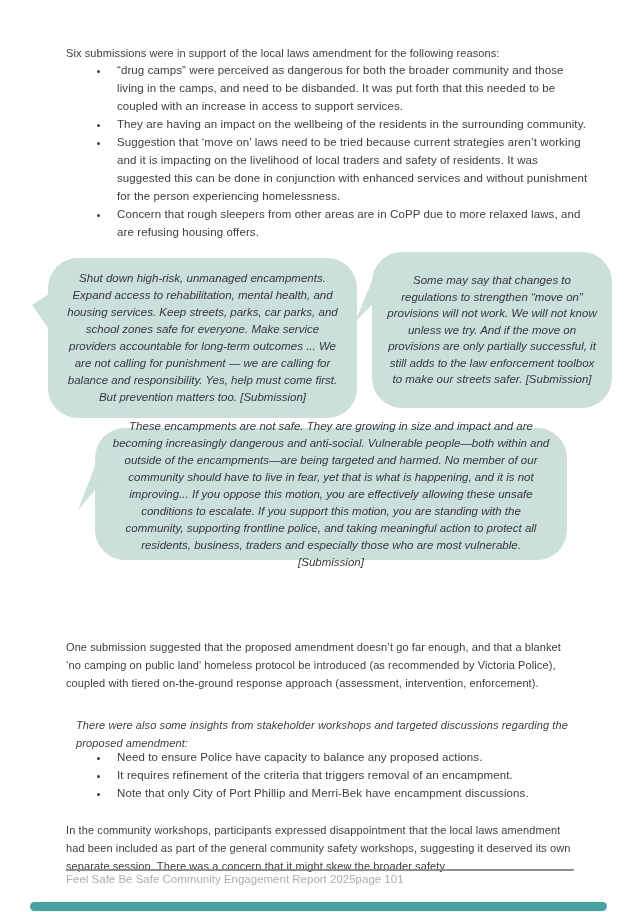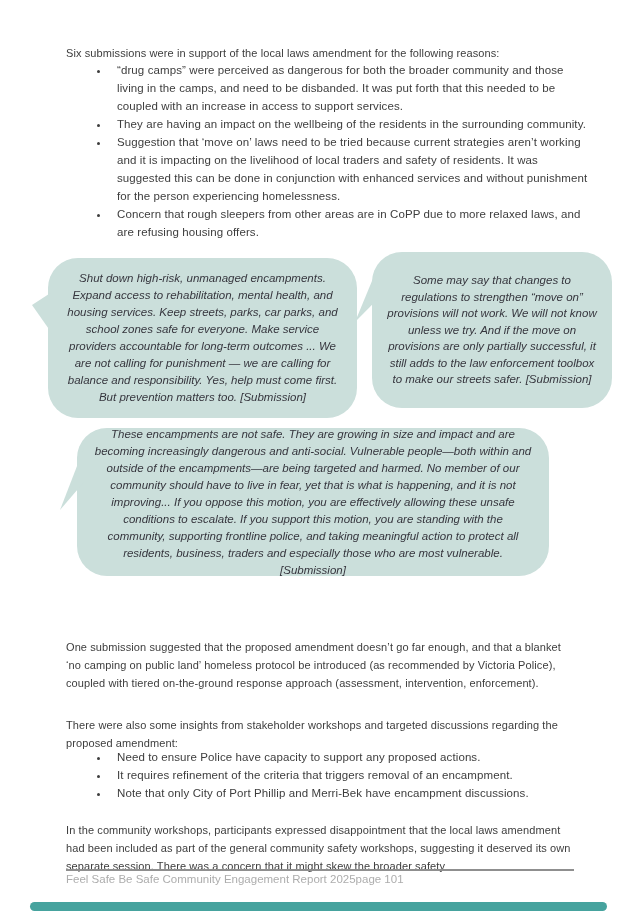--- a/index.html
+++ b/index.html
@@ -42,21 +42,21 @@
     font-size: 11.5px;
     line-height: 17px;
     box-sizing: border-box;
   }
   .tail {
     position: absolute;
     background: var(--bubble-fill, #cbdfdb);
   }
   .bubble-left  { left: 48px;  top: 258px; width: 309px; height: 160px; padding: 6px 16px; }
   .bubble-right { left: 372px; top: 252px; width: 240px; height: 156px; padding: 4px 12px; line-height: 16.5px; text-align: center; }
-  .bubble-wide  { left: 77px;  top: 428px; width: 472px; height: 148px; padding: 4px 16px; align-items: center; }
+  .bubble-wide  { left: 95px;  top: 428px; width: 472px; height: 132px; padding: 4px 16px; align-items: center; }
   .tail-left  { left: -16px; top: 34px; width: 20px; height: 46px;
                 clip-path: polygon(100% 0, 0 28%, 100% 90%); }
   .tail-down-left-sm { left: -17px; top: 12px; width: 24px; height: 58px;
                 clip-path: polygon(100% 0, 0 100%, 100% 58%); }
   .tail-down-left-lg { left: -17px; top: 20px; width: 24px; height: 62px;
                 clip-path: polygon(100% 0, 0 100%, 100% 55%); }
   .footer-divider {
     position: absolute;
     left: 66px; right: 64px; top: 869px;
     height: 0;
@@ -102,24 +102,24 @@
     <span>Some may say that changes to regulations to strengthen “move on” provisions will not work. We will not know unless we try. And if the move on provisions are only partially successful, it still adds to the law enforcement toolbox to make our streets safer. [Submission]</span>
   </div>
 
   <div class="bubble bubble-wide">
     <span class="tail tail-down-left-lg"></span>
     <span>These encampments are not safe. They are growing in size and impact and are becoming increasingly dangerous and anti-social. Vulnerable people—both within and outside of the encampments—are being targeted and harmed. No member of our community should have to live in fear, yet that is what is happening, and it is not improving... If you oppose this motion, you are effectively allowing these unsafe conditions to escalate. If you support this motion, you are standing with the community, supporting frontline police, and taking meaningful action to protect all residents, business, traders and especially those who are most vulnerable. [Submission]</span>
   </div>
 
   <p class="para" style="left:66px; top:627px; width:510px;">One submission suggested that the proposed amendment doesn’t go far enough, and that a blanket ‘no camping on public land’ homeless protocol be introduced (as recommended by Victoria Police), coupled with tiered on-the-ground response approach (assessment, intervention, enforcement).</p>
 
-  <p class="para" style="left:66px; top:705px; width:510px;">There were also some insights from stakeholder workshops and targeted discussions regarding the proposed amendment:</p>
+  <p class="para" style="left:76px; top:705px; width:510px;font-style:italic;">There were also some insights from stakeholder workshops and targeted discussions regarding the proposed amendment:</p>
 
   <ul class="bullets" style="left:86px; top:748px; width:478px;">
-    <li>Need to ensure Police have capacity to support any proposed actions.</li>
+    <li>Need to ensure Police have capacity to balance any proposed actions.</li>
     <li>It requires refinement of the criteria that triggers removal of an encampment.</li>
     <li>Note that only City of Port Phillip and Merri-Bek have encampment discussions.</li>
   </ul>
 
   <p class="para" style="left:66px; top:810px; width:510px;">In the community workshops, participants expressed disappointment that the local laws amendment had been included as part of the general community safety workshops, suggesting it deserved its own separate session. There was a concern that it might skew the broader safety</p>
 
   <div class="footer-divider"></div>
 
   <div class="footer-row">
     <span>Feel Safe Be Safe Community Engagement Report 2025</span>

